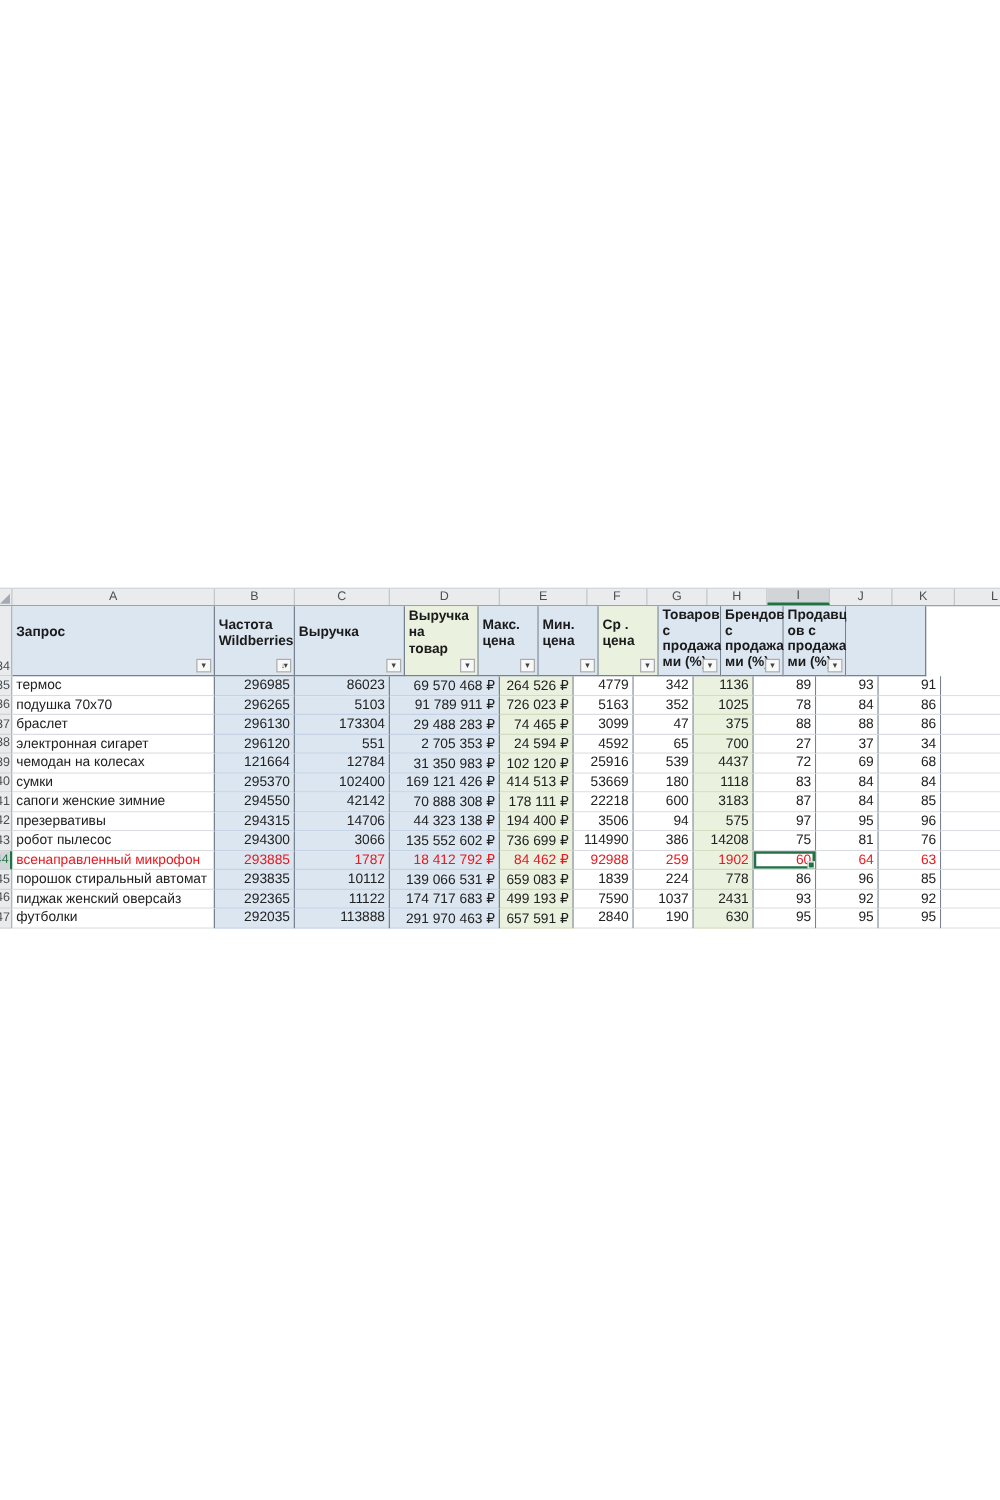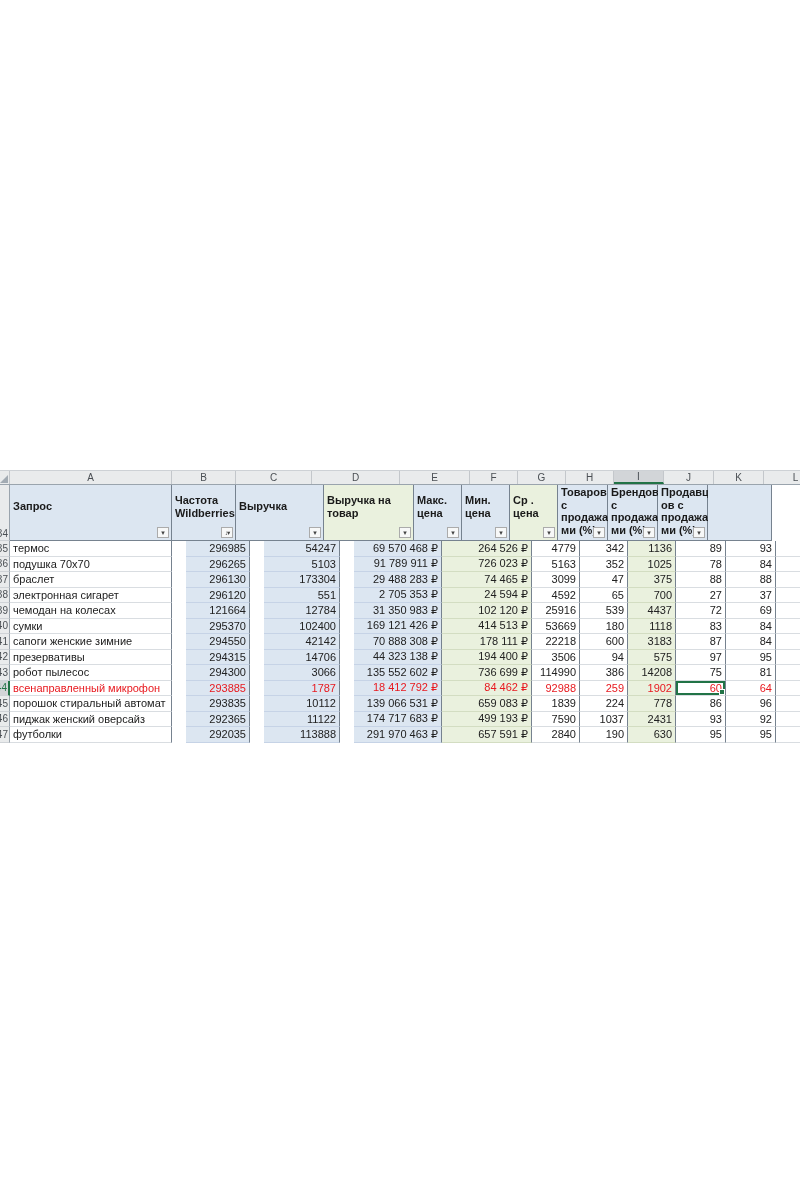--- a/index.html
+++ b/index.html
@@ -54,32 +54,32 @@
   .fbtn { position: absolute; right: 2px; bottom: 2px; width: 12px; height: 11px;
     background: #f7f8f8; border: 1px solid #ababab; font-size: 7px; font-weight: normal;
     line-height: 9px; text-align: center; color: #444; cursor: pointer; }
   .fbtn.sorted { font-size: 6.5px; letter-spacing: -1px; line-height: 9px; }
   
   .row { display: flex; width: 828px; height: 15.5px; }
   .cell { flex: none; font-size: 11px; display: flex; align-items: center; justify-content: flex-end;
     padding: 0 3px; overflow: hidden; white-space: nowrap; background: #fff;
     border-right: 1px solid var(--vline); border-bottom: 1px solid var(--hlwhite); }
   .cell.txt { justify-content: flex-start; }
-  .cell.bluebg { background: var(--blue); border-bottom-color: var(--hlblue); margin-left: 14px; }
+  .cell.bluebg { background: var(--blue); border-bottom-color: var(--hlblue); }
   .cell.greenbg { background: var(--greenfill); border-bottom-color: var(--hlgreen); }
   .cell.plain { border-right: 1px solid #dcdfe3; border-bottom: 1px solid #dcdfe3; }
   .row.redrow .cell { color: var(--red); }
   .cell.sel { position: relative; box-shadow: inset 0 0 0 2px var(--green); }
   .cell.sel::after { content: ""; position: absolute; right: 0; bottom: 0;
     width: 4px; height: 4px; background: var(--green); border: 1px solid #fff; }
   .rowhdr.rhsel { background: var(--selhdr); border-right: 2px solid var(--green); }
   .rowhdr.rhsel span { color: var(--green); }
   
   .w-query { width: 162px; } .w-freq { width: 64px; } .w-results { width: 76px; }
-  .w-revenue { width: 88px; } .w-revitem { width: 90px; } .w-max { width: 48px; }
+  .w-revenue { width: 88px; } .w-revitem { width: 59px; } .w-max { width: 48px; }
   .w-min { width: 48px; } .w-avg { width: 48px; } .w-goods { width: 50px; }
   .w-brands { width: 50px; } .w-sellers { width: 50px; } .w-l { width: 64px; }
 </style>
 </head>
 <body>
 
 <div class="sheet">
 
   <div class="strip">
     <div class="corner"></div>
@@ -160,21 +160,21 @@
     <div class="hcell bluebg w-l"></div>
   </div>
 
   <div id="rows">
       <div class="row">
         <div class="rowhdr">
           <span>135</span>
         </div>
         <div class="cell w-query txt">термос</div>
         <div class="cell w-freq bluebg">296985</div>
-        <div class="cell w-results bluebg">54247</div>
+        <div class="cell w-results bluebg">86023</div>
         <div class="cell w-revenue bluebg">69 570 468 ₽</div>
         <div class="cell w-revitem greenbg">264 526 ₽</div>
         <div class="cell w-max">4779</div>
         <div class="cell w-min">342</div>
         <div class="cell w-avg greenbg">1136</div>
         <div class="cell w-goods">89</div>
         <div class="cell w-brands">93</div>
         <div class="cell w-sellers">91</div>
         <div class="cell w-l plain"></div>
       </div>

